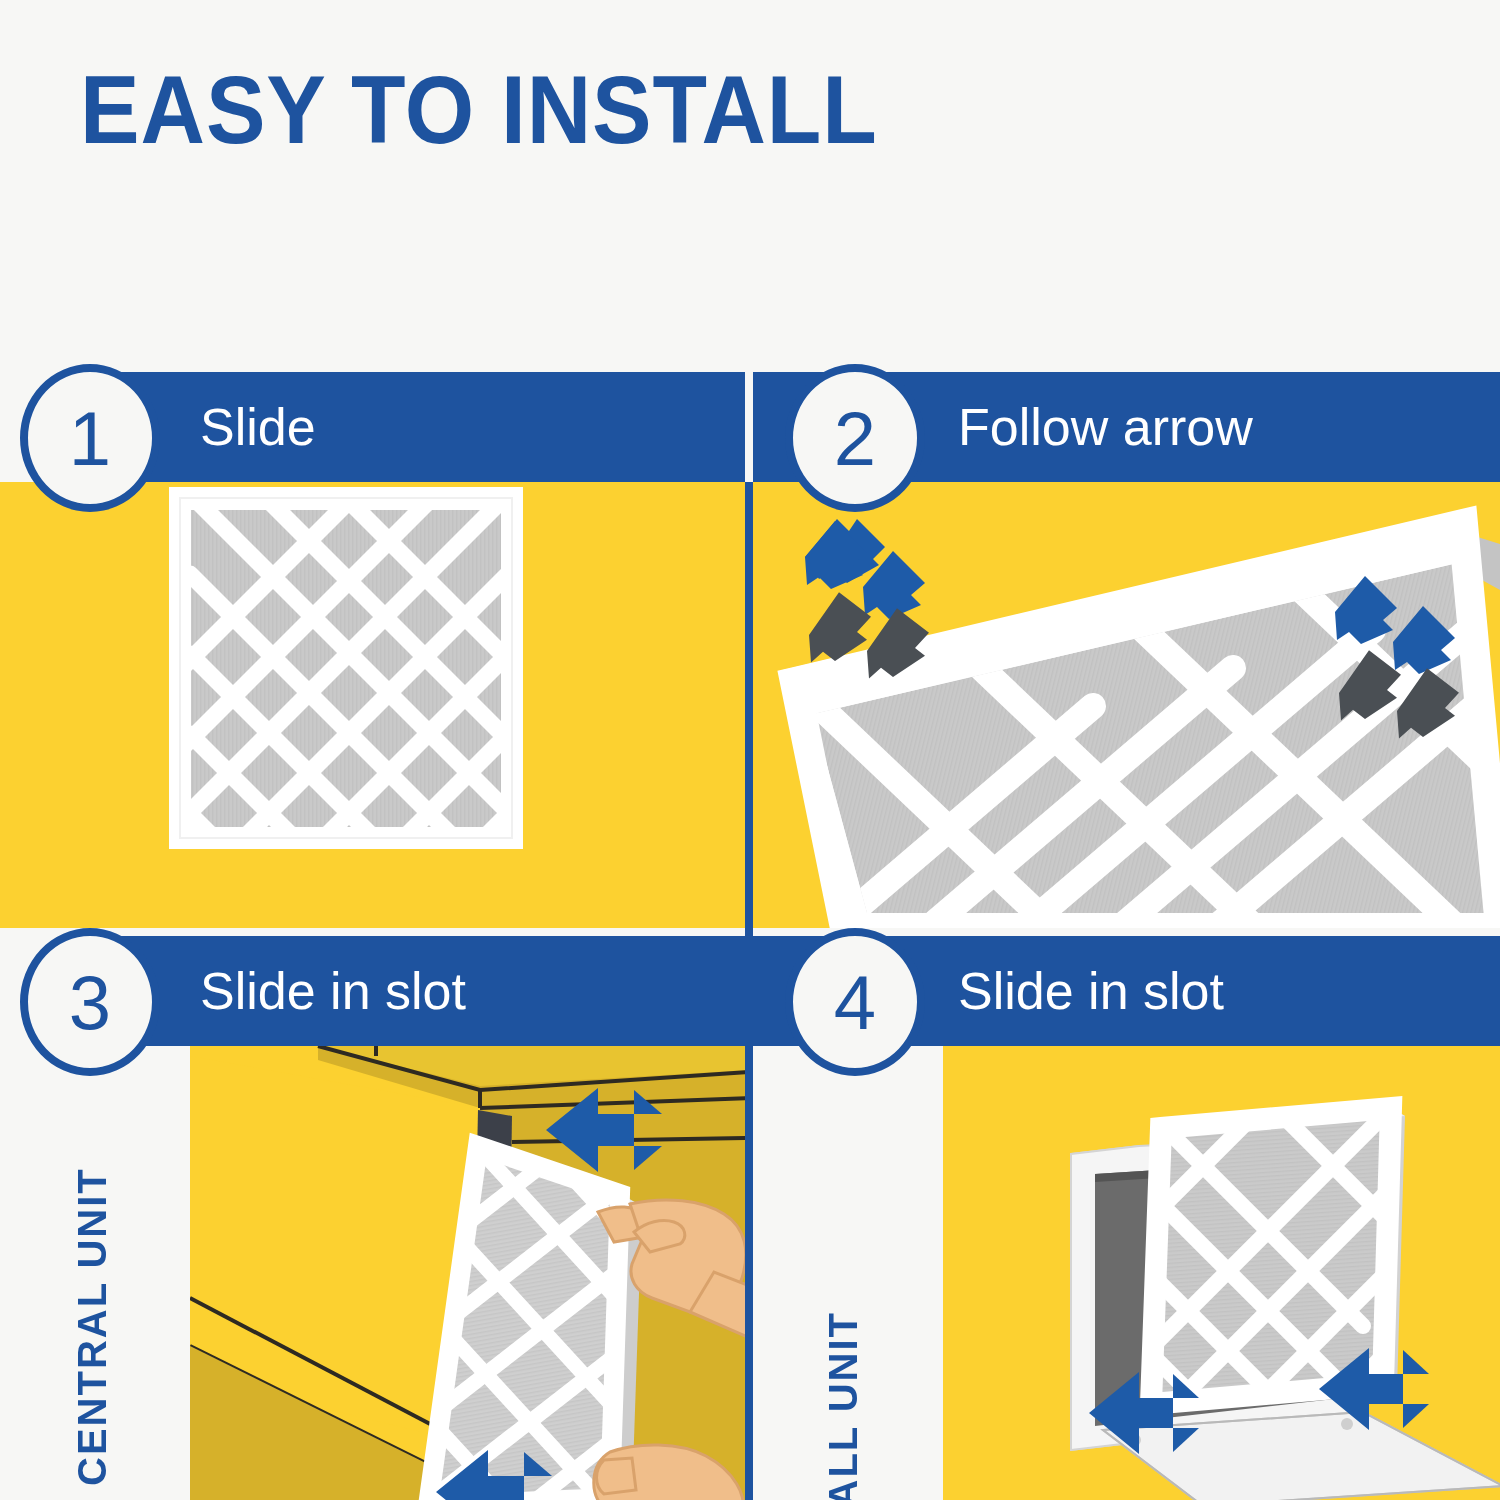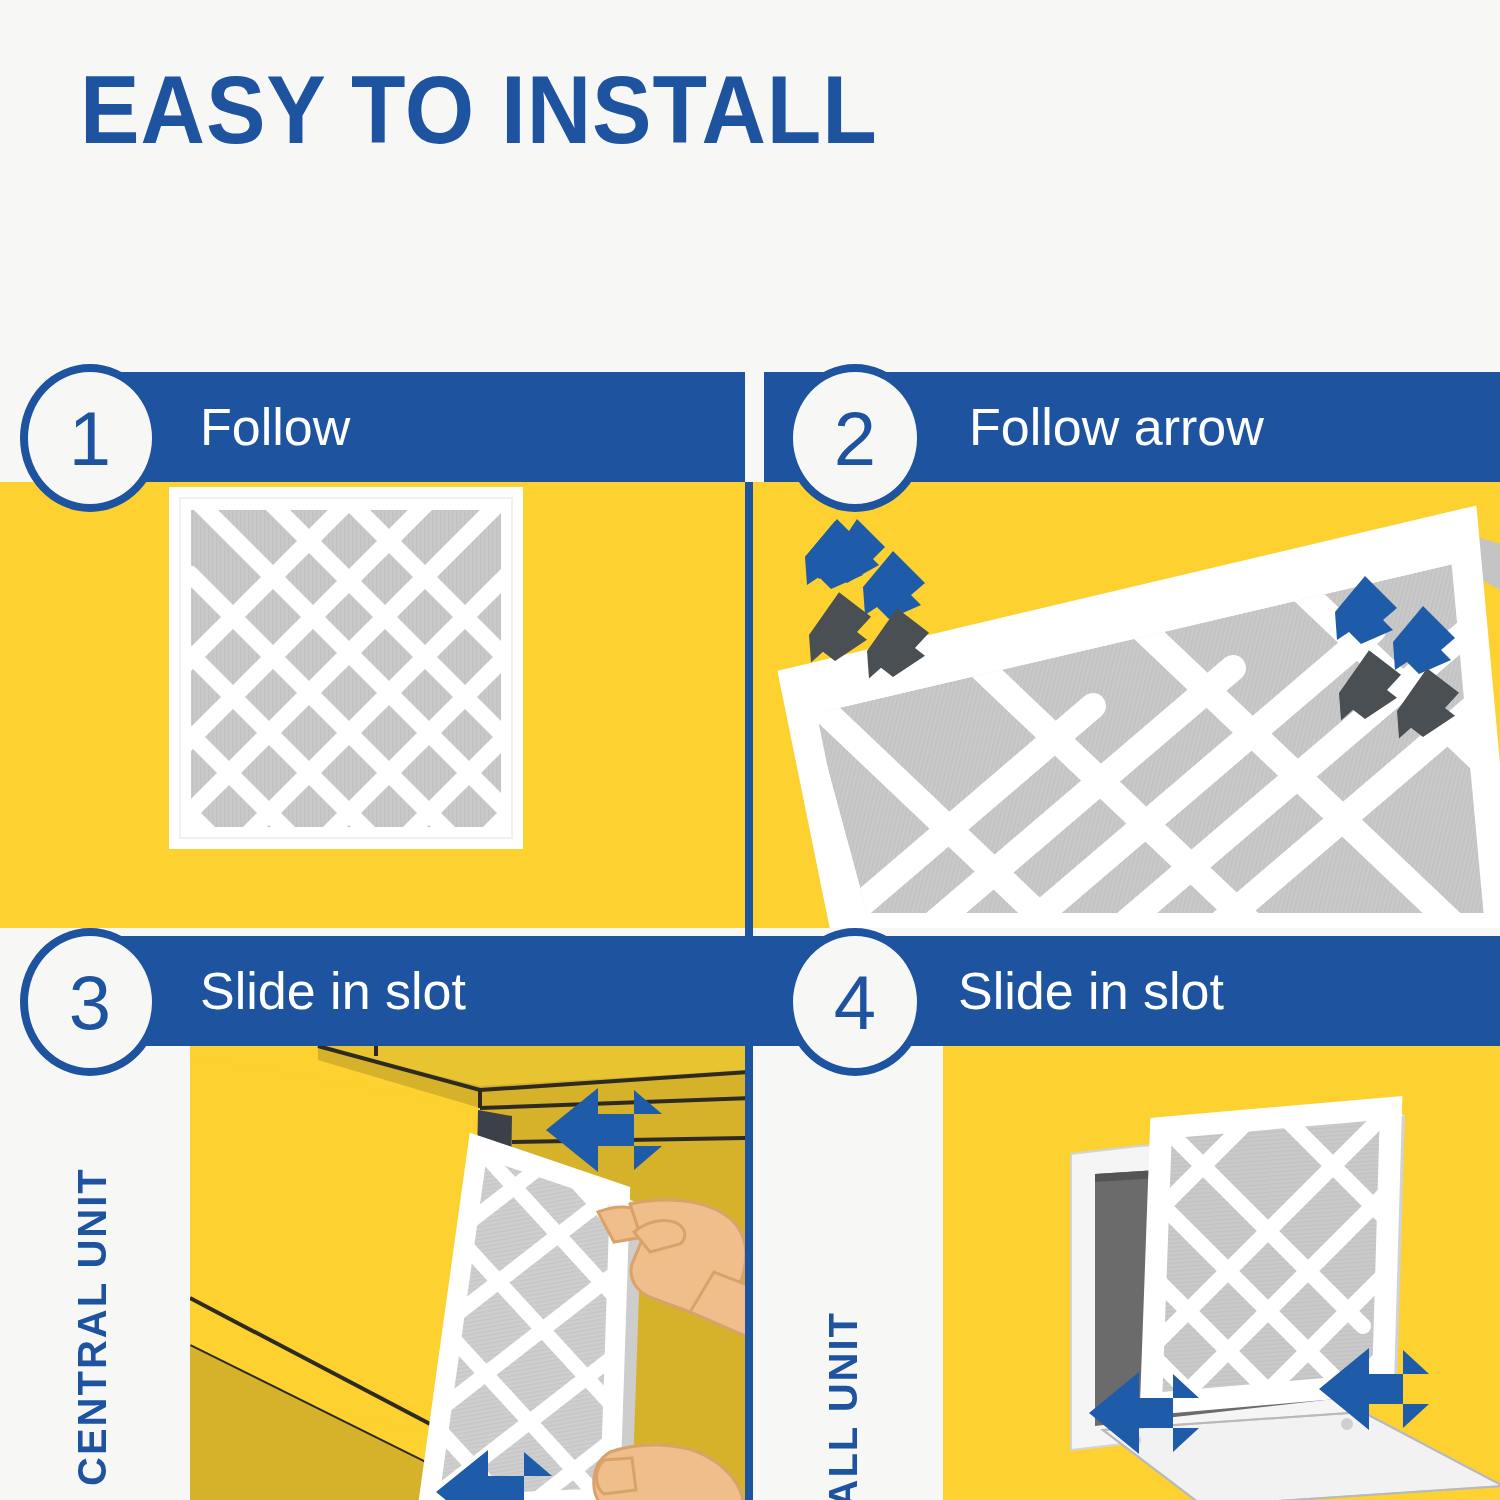--- a/index.html
+++ b/index.html
@@ -37,21 +37,21 @@
   #panel-4 { left: 753px; top: 936px;  width: 747px; height: 564px; }
 
   
   .panel-header {
     position: absolute;
     top: 0; height: 110px;
     background: #1e539f;
     display: flex; align-items: center;
   }
   #panel-1 .panel-header { left: 85px; right: 0; }
-  #panel-2 .panel-header { left: 11px;  right: 0; }
+  #panel-2 .panel-header { left: 0px;  right: 0; }
   #panel-3 .panel-header { left: 85px; right: 0; }
   #panel-4 .panel-header { left: 0px;  right: 0; }
 
   .panel-title {
     color: #ffffff;
     font-size: 52px;
     font-weight: normal;
     white-space: nowrap;
   }
   #panel-1 .panel-title { margin-left: 115px; }
@@ -162,21 +162,21 @@
             <line x1="508" y1="332" x2="458" y2="382"></line>
             <line x1="428" y1="-60" x2="-2" y2="370"></line>
           </g>
         </g>
 
         <rect x="180" y="16" width="332" height="340" fill="none" stroke="#ffffff" stroke-width="22"></rect>
         <rect x="180" y="16" width="332" height="340" fill="none" stroke="#f0f0f0" stroke-width="2"></rect>
       </svg>
     </div>
     <div class="panel-header">
-      <span class="panel-title">Follow</span>
+      <span class="panel-title">Slide</span>
     </div>
     <div class="step-circle">1</div>
   </div>
 
   <div class="panel" id="panel-2">
     <div class="stage">
       <svg width="747" height="446" viewBox="0 0 747 446">
         <defs>
           <pattern id="p2stripes" width="4" height="4" patternUnits="userSpaceOnUse" patternTransform="rotate(14)">
             <rect width="4" height="4" fill="#c9c9c9"></rect>

